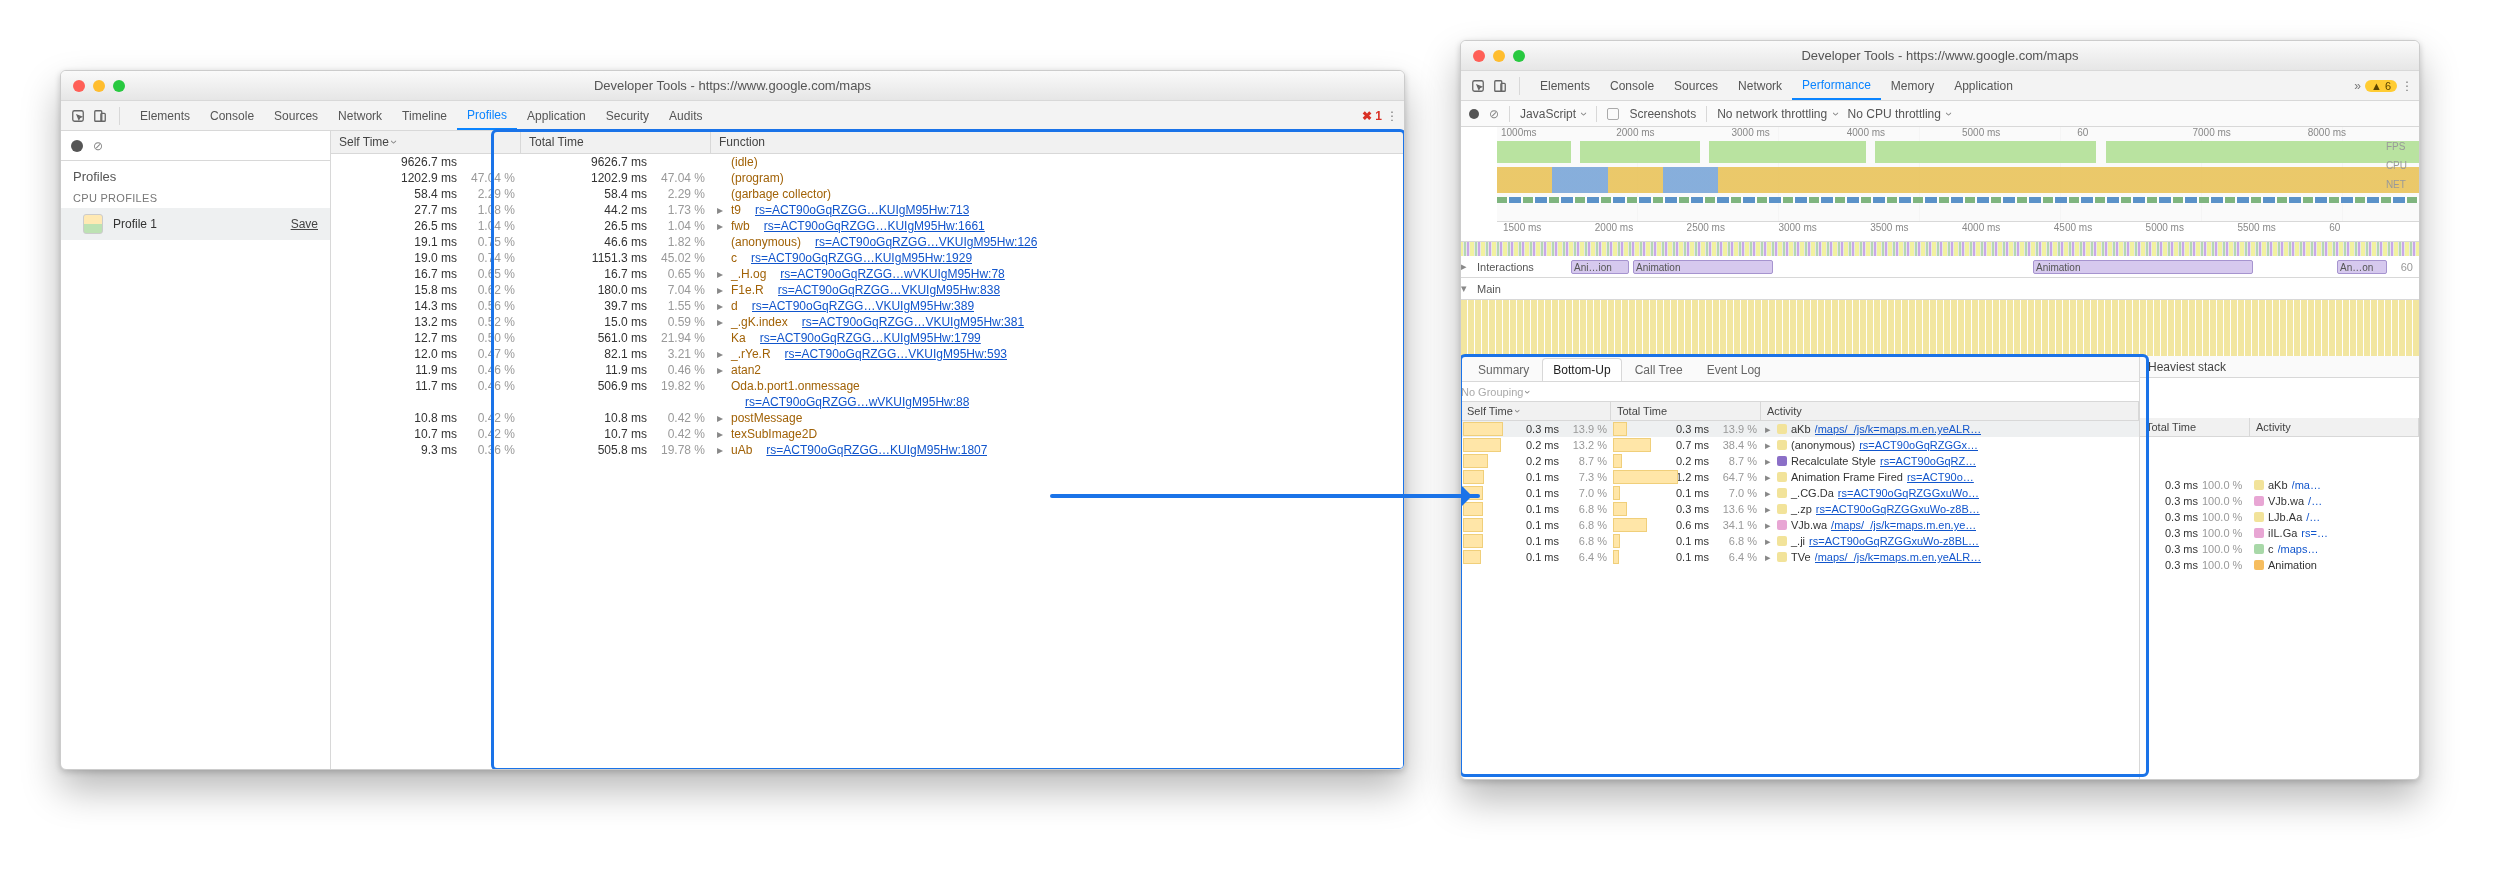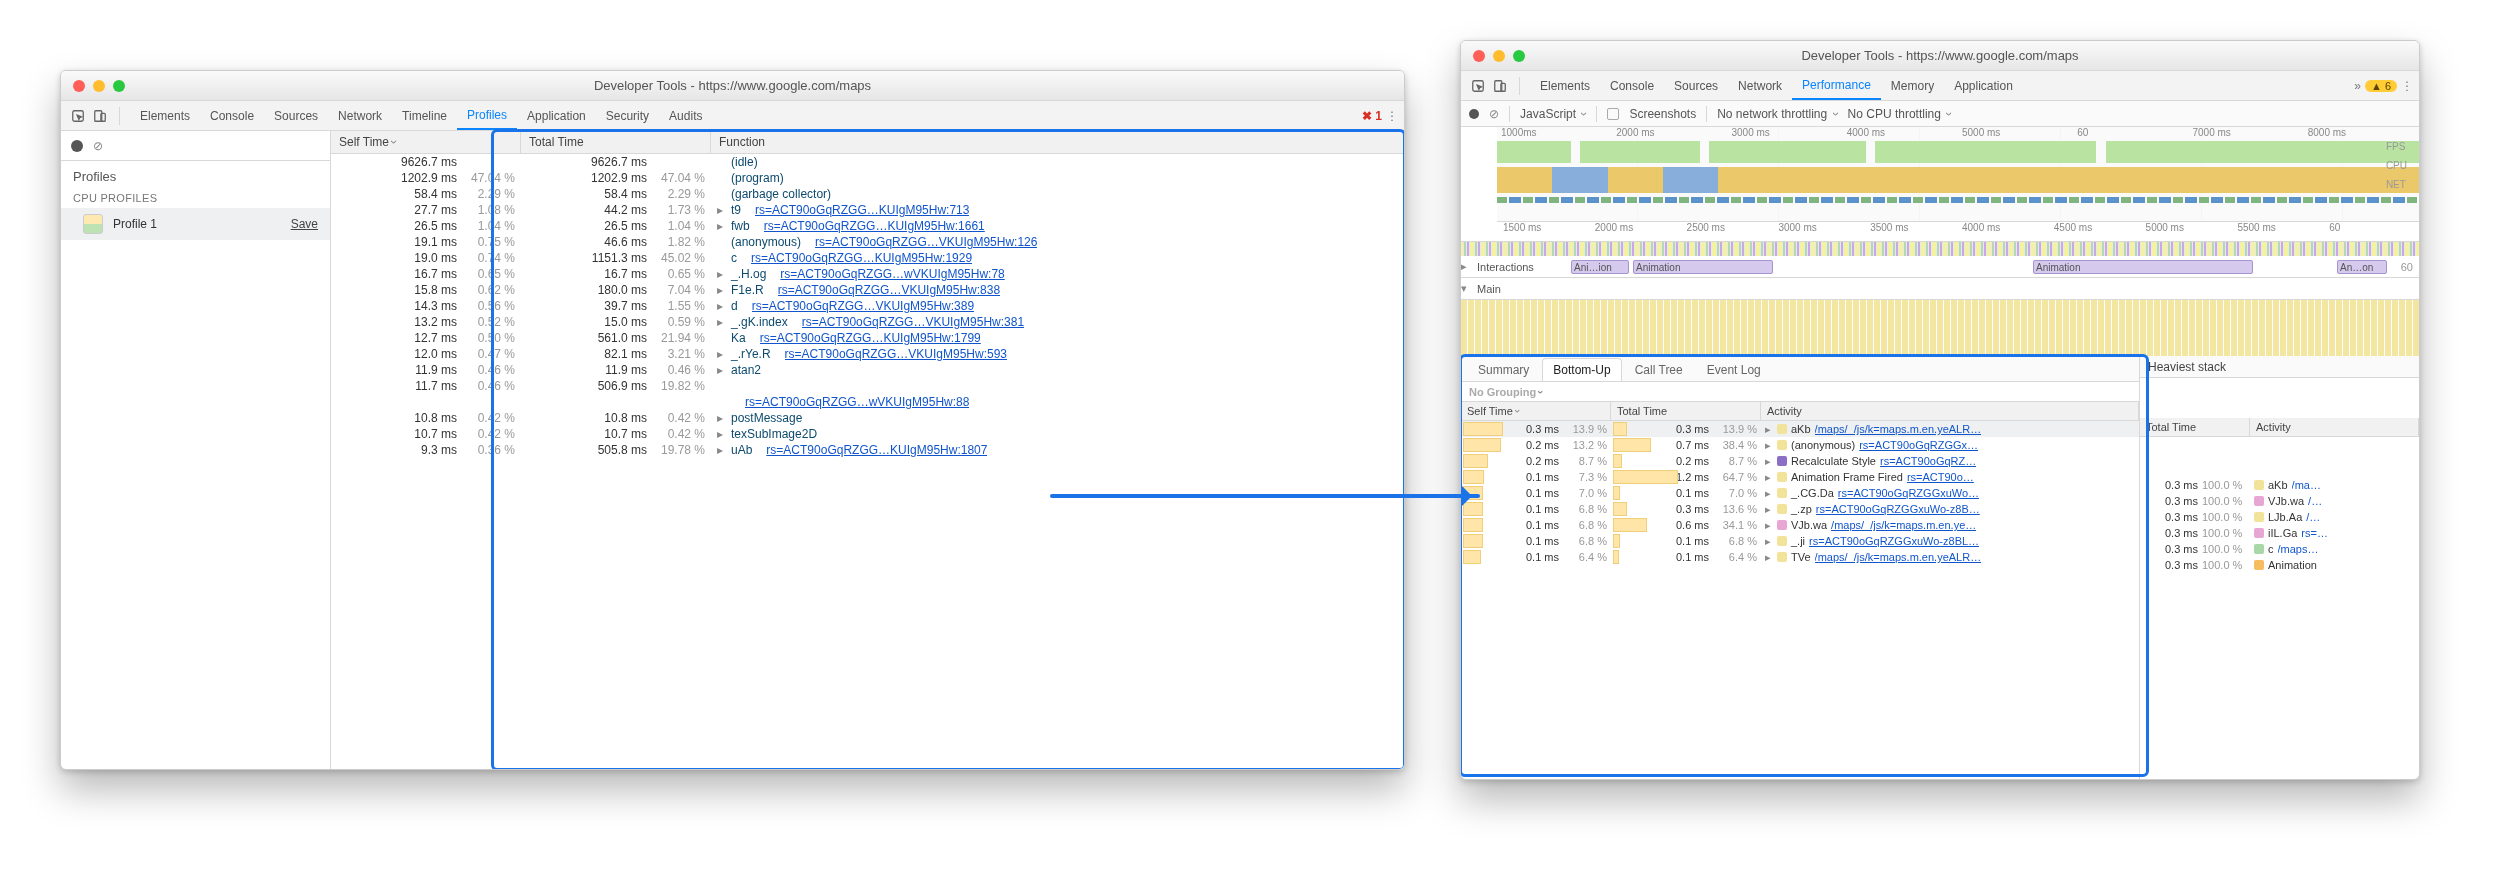--- a/index.html
+++ b/index.html
@@ -58,21 +58,21 @@
   .grid-body { flex:1; overflow:auto; font-variant-numeric:tabular-nums; }
   .row { display:flex; height:var(--row-h); line-height:var(--row-h); font-size:12px; }
   .c-self { width:190px; display:flex; justify-content:flex-end; padding-right:6px; }
   .c-self .t  { width:90px; text-align:right; }
   .c-self .p  { width:58px; text-align:right; color:var(--muted); padding-left:6px;}
   .c-total { width:190px; display:flex; justify-content:flex-end; padding-right:6px; }
   .c-total .t { width:90px; text-align:right; }
   .c-total .p { width:58px; text-align:right; color:var(--muted); padding-left:6px;}
   .c-fn { flex:1; display:flex; gap:6px; padding-left:6px; overflow:hidden; white-space:nowrap; }
   .c-fn .tri { color:#888; width:8px; }
-  .c-fn .name { color:#0c4a6e; }
+  .c-fn .name { color:#a16207; }
   .c-fn .loc  { color:var(--link); text-decoration:underline; margin-left:8px; overflow:hidden; text-overflow:ellipsis; }
   .grid-head .c-self,.grid-head .c-total{justify-content:flex-start;}
 
   
   .w2-toolbar { height:26px; display:flex; align-items:center; gap:10px; padding:0 8px; border-bottom:1px solid var(--border);
                 font-size:12px; color:#555; background:#fafafa; }
   .check { width:12px; height:12px; border:1px solid #aaa; border-radius:2px; display:inline-block; }
   .timeline { height:95px; border-bottom:1px solid var(--border); position:relative; background:
      repeating-linear-gradient(90deg,#fafafa 0 140px,#f5f5f5 140px 141px); overflow:hidden;margin-left:36px; }
   .timeline .ruler { position:absolute; top:0; left:0; right:0; display:flex; font-size:10px; color:#888; }
@@ -88,21 +88,21 @@
   .ruler2 span{ width:100px; padding-left:2px;}
   .flame-strip { height:14px; background:repeating-linear-gradient(90deg,#f2f2a0 0 2px,#e8e8e8 2px 3px,#b4d7b4 3px 5px,#e8e8e8 5px 6px,#c9a7e8 6px 8px,#e8e8e8 8px 9px,#f2f2a0 9px 11px); }
   .track-line { height:22px; border-bottom:1px solid var(--border); display:flex; align-items:center; font-size:11px; color:#555;}
   .track-line .lbl{width:100px;padding-left:6px;}
   .track-line .seg{height:14px;border-radius:2px;margin-right:4px;}
   .bottom-tabs { height:26px; display:flex; align-items:flex-end; gap:2px; padding:0 6px; border-bottom:1px solid var(--border);
                  background:#fafafa; font-size:12px;}
   .bottom-tabs .bt { padding:4px 10px; color:#666; cursor:pointer; border:1px solid transparent; border-bottom:none;
                      border-top-left-radius:4px; border-top-right-radius:4px;}
   .bottom-tabs .bt.active { background:#fff; border-color:var(--border); color:#222;}
-  .grouping-bar{height:20px;display:flex;align-items:center;font-size:11px;color:#aaa;padding-left:8px;border-bottom:1px solid var(--border);font-weight:bold;}
+  .grouping-bar{height:20px;display:flex;align-items:center;font-size:11px;color:#aaa;border-bottom:1px solid var(--border);}
   .w2-left { flex:1; display:flex; flex-direction:column; min-width:0; }
   .w2-right { width:280px; border-left:1px solid var(--border); display:flex; flex-direction:column;gap:40px; }
   .hs-head {height:22px;display:flex;align-items:center;padding-left:8px;font-size:12px;color:#444;border-bottom:1px solid var(--border);background:#fafafa;}
 
   .t2-head { display:flex; background:var(--header-bg); border-bottom:1px solid var(--border); font-size:11px; color:#444;}
   .t2-head > div { padding:3px 6px; border-right:1px solid var(--border);}
   .t2c-self{width:150px;} .t2c-total{width:150px;} .t2c-act{flex:1;}
   .t2-body{flex:1;overflow:auto;}
   .t2-row{display:flex;height:var(--row-h);line-height:var(--row-h);font-size:11px;}
   .t2c-self,.t2c-total{display:flex;justify-content:flex-end;padding-right:4px;position:relative;}
@@ -410,20 +410,24 @@
           </div>
           <div class="row">
             <div class="c-self">
               <span class="t">11.7 ms</span>
               <span class="p">0.46 %</span>
             </div>
             <div class="c-total">
               <span class="t">506.9 ms</span>
               <span class="p">19.82 %</span>
             </div>
+            <div class="c-fn">
+              <span class="tri"></span>
+              <span class="name">Oda.b.port1.onmessage</span>
+            </div>
           </div>
           <div class="row">
             <div class="c-self">
               <span class="t"></span>
               <span class="p"></span>
             </div>
             <div class="c-total">
               <span class="t"></span>
               <span class="p"></span>
             </div>

